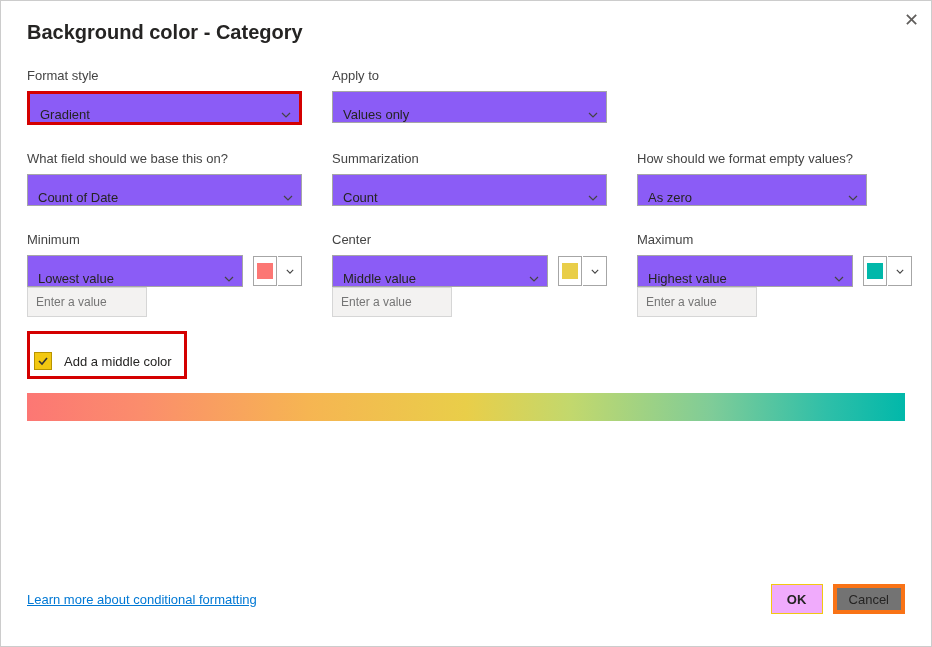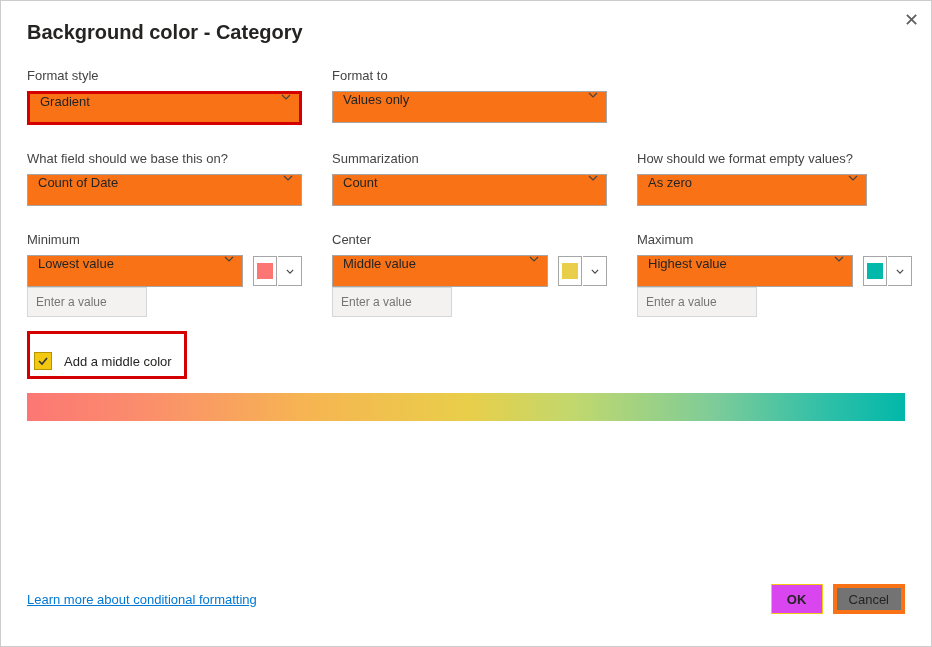--- a/index.html
+++ b/index.html
@@ -39,25 +39,25 @@
     .label {
       font-size: 13px;
       color: #444;
       margin-bottom: 8px;
       display: block;
     }
     .select {
       height: 32px;
       border: 1px solid #a6a6a6;
       display: flex;
-      align-items: flex-start;
+      align-items: flex-end;
       justify-content: space-between;
       padding: 0 8px 0 10px;
       cursor: pointer;
-      background: #f97316;
+      background: #8b5cf6;
     }
     .select.compact { width: 244px; }
     .chevron {
       width: 10px;
       height: 10px;
       display: inline-block;
     }
     .chevron svg { display: block; }
     .highlight-red { border: 3px solid #d40000; }
     .highlight-red-box {
@@ -139,21 +139,21 @@
     .btn {
       height: 30px;
       min-width: 52px;
       padding: 0 12px;
       font-size: 13px;
       cursor: pointer;
       display: flex;
       align-items: center;
       justify-content: center;
     }
-    .btn-primary { background: #d946ef; border: 1px solid #f2c811; font-weight: 600; }
+    .btn-primary { background: #f0abfc; border: 1px solid #f2c811; font-weight: 600; }
     .btn-secondary { background: #737373; border: 4px solid #f97316; }
   </style>
 </head>
 <body>
 
 
 
 <div class="close-x">✕</div>
 
 <h1 class="title">Background color - Category</h1>
@@ -164,21 +164,21 @@
     <div class="select highlight-red" style="height:34px;">
       <span>Gradient</span>
       <span class="chevron">
         <svg width="10" height="6" viewBox="0 0 10 6">
             <path d="M1 1 L5 5 L9 1" fill="none" stroke="#444" stroke-width="1.2"></path>
           </svg>
       </span>
     </div>
   </div>
   <div class="col">
-    <div class="label">Format to</div>
+    <div class="label">Apply to</div>
     <div class="select">
       <span>Values only</span>
       <span class="chevron">
         <svg width="10" height="6" viewBox="0 0 10 6">
             <path d="M1 1 L5 5 L9 1" fill="none" stroke="#444" stroke-width="1.2"></path>
           </svg>
       </span>
     </div>
   </div>
 </div>

